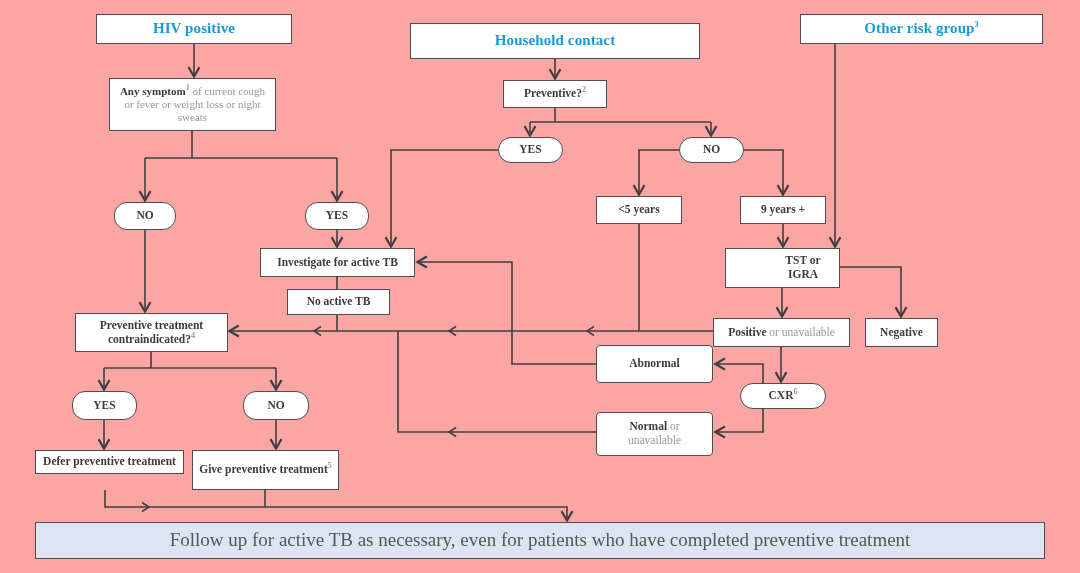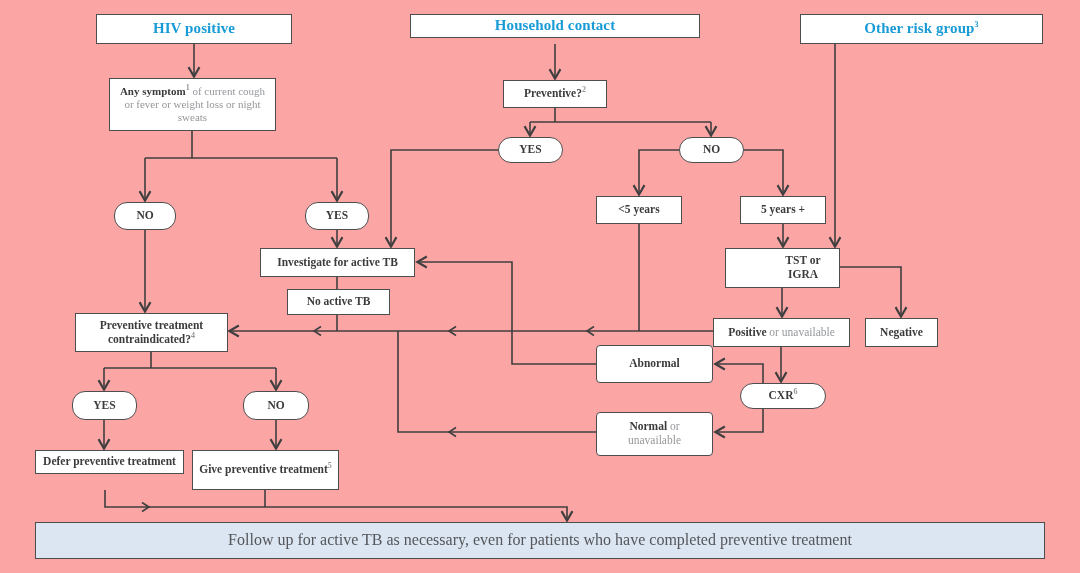--- a/index.html
+++ b/index.html
@@ -16,25 +16,25 @@
   }
   .pill{border-radius:13px;}
   .round{border-radius:4px;}
   .hdr{font-size:15px;color:#189bd7;border-width:1.6px;letter-spacing:.1px;}
   .hdr sup{color:#189bd7;}
   sup{font-size:8px;line-height:0;color:#95979b;font-weight:bold;}
   .g{color:#95979b;font-weight:normal;}
   .small{font-size:11px;}
   .footer{
     background:#dce6f2;border:1.8px solid #4d4d4d;color:#55565a;
-    font-weight:normal;font-size:16px;
+    font-weight:normal;font-size:19px;
   }
   
   #n-hiv{left:96px;top:14px;width:196px;height:30px;}
-  #n-household{left:410px;top:14px;width:290px;height:24px;}
+  #n-household{left:410px;top:23px;width:290px;height:36px;}
   #n-other{left:800px;top:14px;width:243px;height:30px;}
   #n-anysym{left:109px;top:78px;width:167px;height:53px;}
   #n-symptomatic{left:503px;top:80px;width:104px;height:28px;}
   #p-hcyes{left:498px;top:137px;width:65px;height:26px;}
   #p-hcno{left:679px;top:137px;width:65px;height:26px;}
   #p-hivno{left:114px;top:202px;width:62px;height:28px;}
   #p-hivyes{left:305px;top:202px;width:64px;height:28px;}
   #n-under5{left:596px;top:196px;width:86px;height:28px;}
   #n-over5{left:740px;top:196px;width:86px;height:28px;}
   #n-tst{left:725px;top:248px;width:115px;height:40px;padding-left:46px;}
@@ -140,21 +140,21 @@
   <div class="node pill" id="p-hcyes">
     <span>YES</span>
   </div>
   <div class="node pill" id="p-hcno">
     <span>NO</span>
   </div>
   <div class="node" id="n-under5">
     <span>&lt;5 years</span>
   </div>
   <div class="node" id="n-over5">
-    <span>5 years +</span>
+    <span>9 years +</span>
   </div>
 
   <div class="node" id="n-tst">
     <span>TST or IGRA</span>
   </div>
   <div class="node" id="n-positive">
     <span><span>Positive</span><span class="g"> or unavailable</span></span>
   </div>
   <div class="node" id="n-negative">
     <span>Negative</span>

